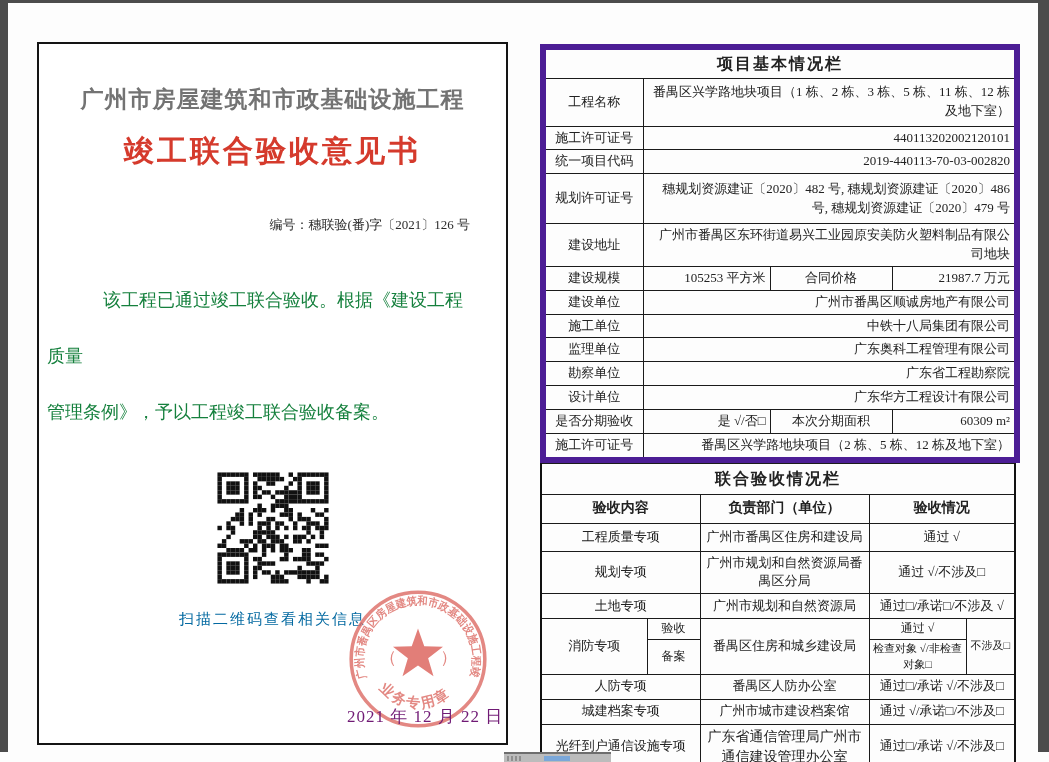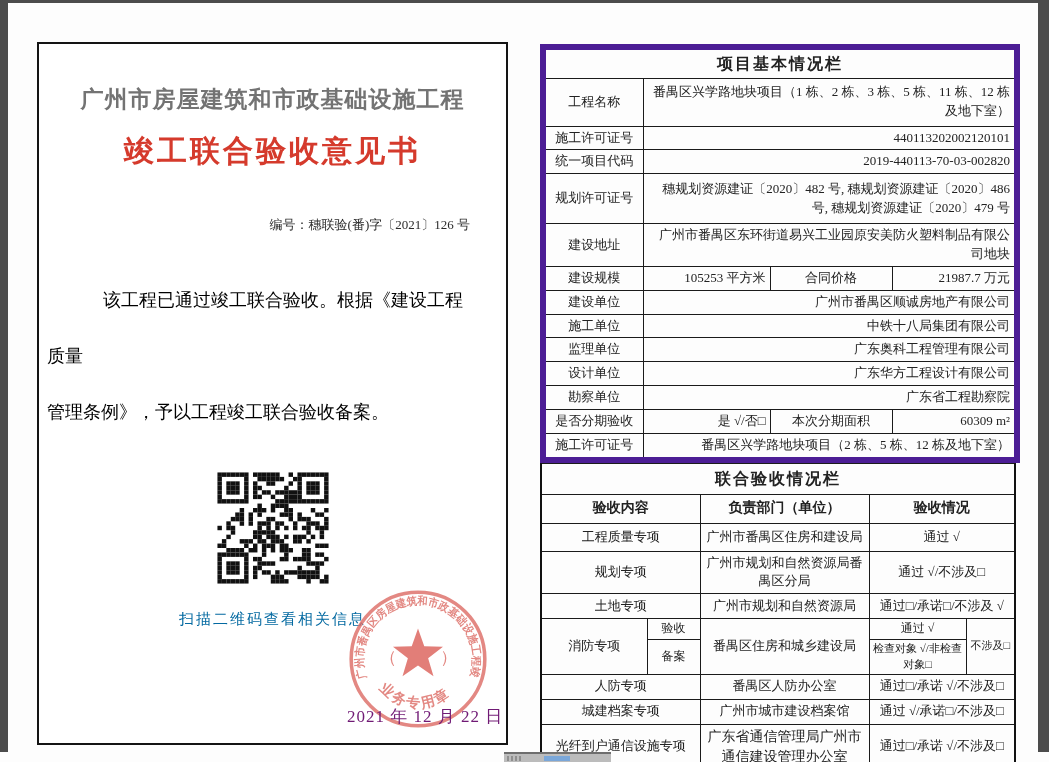--- a/index.html
+++ b/index.html
@@ -13,21 +13,21 @@
   .frame-right { position:absolute; left:1038px; top:3px; width:11px; height:749px; background:#4c4c4c; }
 
   
   .left-page { position:absolute; left:37px; top:42px; width:471px; height:703px;
     border:2px solid #141414; background:#fff; }
   .lp-title1 { margin-top:40px; text-align:center; font-size:23px; font-weight:bold;
     color:#737373; letter-spacing:1px; }
   .lp-title2 { margin-top:16px; text-align:center; font-size:30px; font-weight:bold;
     color:#d53a2c; letter-spacing:3px; }
   .lp-docno { margin-top:44px; text-align:right; padding-right:36px; font-size:13px; color:#2b2b2b; }
-  .lp-body { margin-top:38px; padding:0 32px 0 8px; font-size:18px; color:#000000; }
+  .lp-body { margin-top:38px; padding:0 32px 0 8px; font-size:18px; color:#15803d; }
   .lp-body .line1 { text-indent:56px; line-height:56px; }
   .lp-body .line2 { line-height:56px; }
   .qr-wrap { margin:28px auto 0; width:120px; height:120px; }
   .qr-wrap svg { width:120px; height:120px; display:block; }
   .lp-caption { margin-top:22px; text-align:center; font-size:15px; color:#0369a1; letter-spacing:2px; }
   .seal { position:absolute; left:298px; top:534px; width:162px; height:162px; opacity:.82; z-index:2; }
   .lp-date { position:absolute; left:308px; top:661px; width:180px; font-size:17px;
     color:#701a75; letter-spacing:1px; z-index:3; }
 
   
@@ -466,26 +466,26 @@
       </tr>
       <tr class="h22">
         <td class="lbl">施工单位</td>
         <td class="val" colspan="3">中铁十八局集团有限公司</td>
       </tr>
       <tr class="h22">
         <td class="lbl">监理单位</td>
         <td class="val" colspan="3">广东奥科工程管理有限公司</td>
       </tr>
       <tr class="h22">
+        <td class="lbl">勘察单位</td>
+        <td class="val" colspan="3">广东省工程勘察院</td>
+      </tr>
+      <tr class="h22">
         <td class="lbl">设计单位</td>
         <td class="val" colspan="3">广东华方工程设计有限公司</td>
-      </tr>
-      <tr class="h22">
-        <td class="lbl">勘察单位</td>
-        <td class="val" colspan="3">广东省工程勘察院</td>
       </tr>
       <tr class="h22">
         <td class="lbl">是否分期验收</td>
         <td class="val">是 √/否□</td>
         <td class="ctr">本次分期面积</td>
         <td class="val">60309 m²</td>
       </tr>
       <tr class="h22">
         <td class="lbl">施工许可证号</td>
         <td class="val" colspan="3">番禺区兴学路地块项目（2 栋、5 栋、12 栋及地下室）</td>

